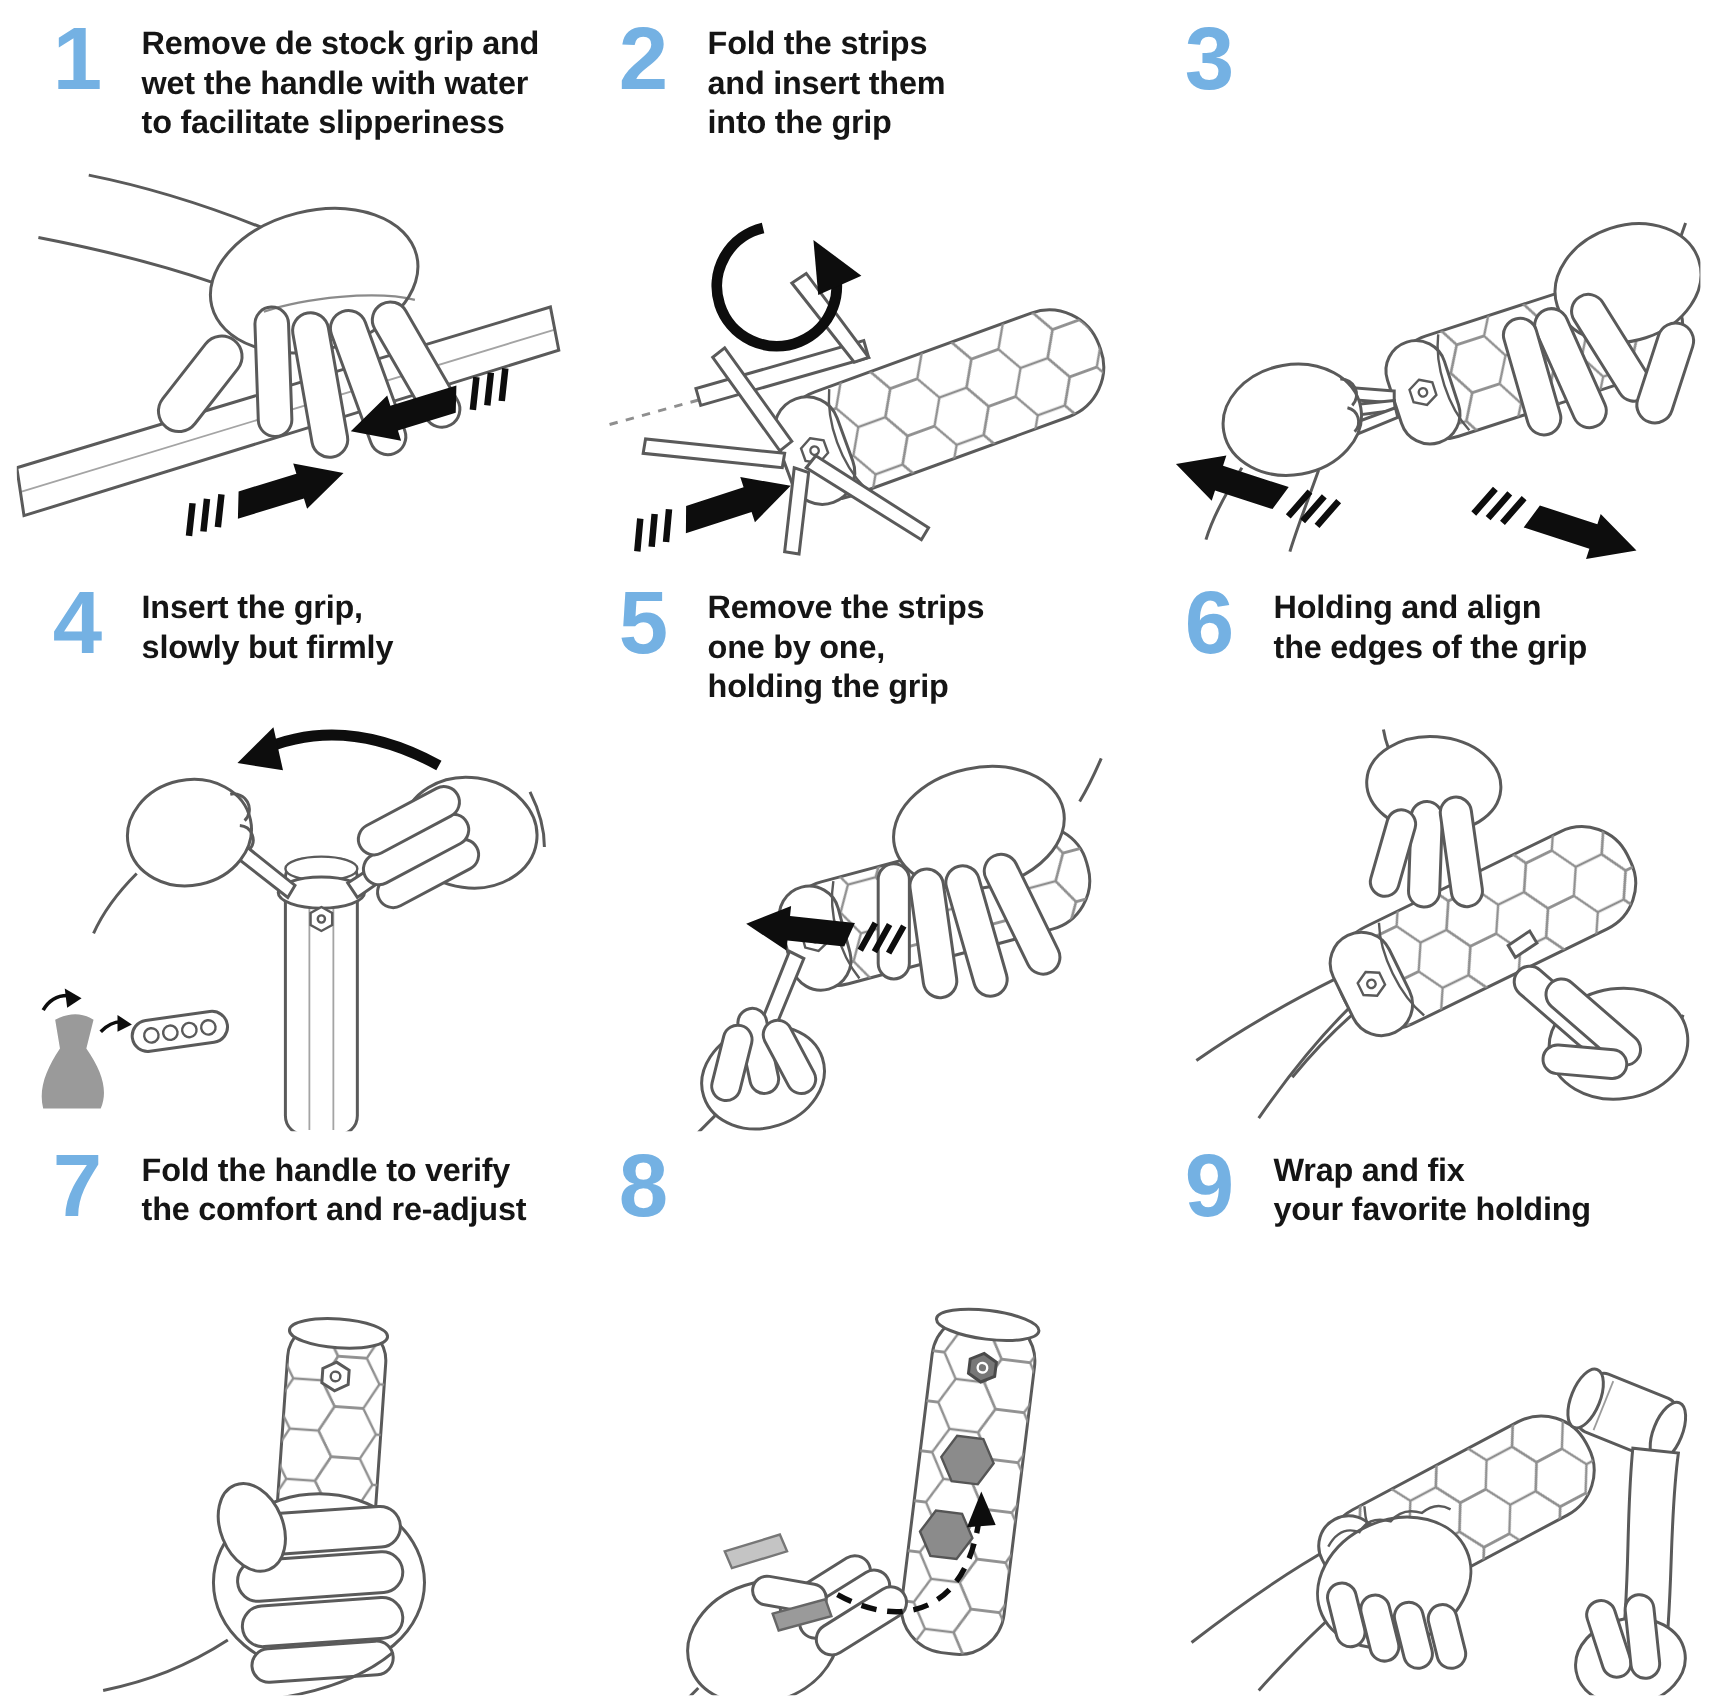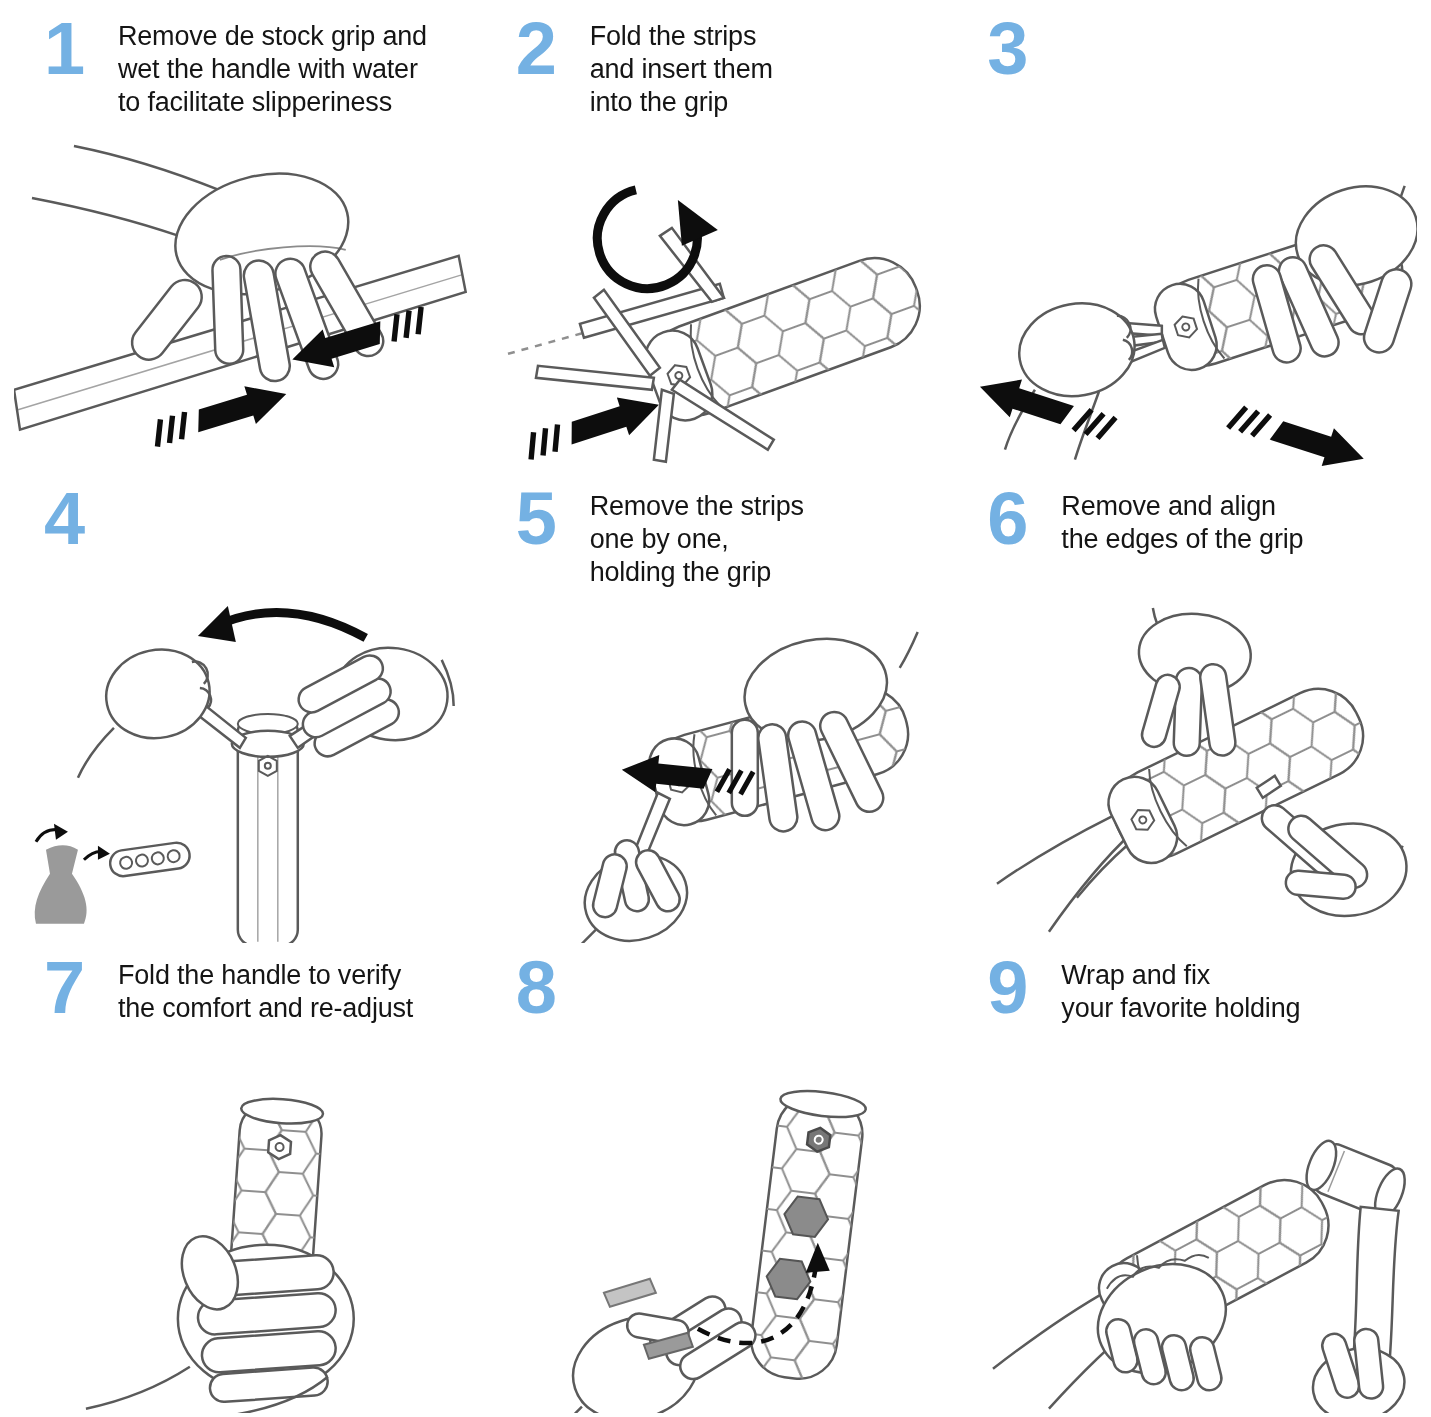--- a/index.html
+++ b/index.html
@@ -17,21 +17,21 @@
     grid-template-rows: repeat(3, 1fr);
   }
   .step { display: flex; flex-direction: column; padding: 6px 6px 0 6px; overflow: hidden; }
   .step-header { display: flex; align-items: flex-start; gap: 20px; padding: 4px 2px 0 30px; min-height: 112px; }
   .step-number {
     font-size: 74px; font-weight: 700; line-height: 0.95;
     color: var(--accent, #74b1e3); min-width: 54px; text-align: left;
   }
   .step-text {
     margin: 6px 0 0 0;
-    font-size: 27px; font-weight: 400; line-height: 1.22;
+    font-size: 27px; font-weight: 700; line-height: 1.22;
     color: var(--ink, #151515); white-space: pre-line; letter-spacing: -0.2px;
   }
   .step-art { flex: 1; display: flex; align-items: center; justify-content: center; min-height: 0; }
   .step-art svg { width: 100%; height: 100%; }
 </style>
 </head>
 <body>
 
 <div class="page">
   <div class="grid">
@@ -171,20 +171,22 @@
             <path d="M-52,-14 L-64,14 M-38,-14 L-50,14 M-24,-14 L-36,14" stroke="#0d0d0d" stroke-width="6" fill="none"></path>
             <path d="M-8,-12 L48,-12 L48,-22 L90,0 L48,22 L48,12 L-16,12 Z" fill="#0d0d0d"></path>
           </g>
         </svg>
       </div>
     </section>
 
     <section class="step">
       <header class="step-header">
         <div class="step-number">4</div>
+        <p class="step-text">Insert the grip,
+slowly but firmly</p>
       </header>
       <div class="step-art">
         <svg viewBox="0 0 460 340">
           <g>
             <rect x="224" y="118" width="60" height="230" rx="16" fill="#fff" stroke="#5a5a5a" stroke-width="2.5"></rect>
             <line x1="244" y1="126" x2="244" y2="344" stroke="#5a5a5a" stroke-width="1.5" opacity="0.55"></line>
             <line x1="264" y1="126" x2="264" y2="344" stroke="#5a5a5a" stroke-width="1.5" opacity="0.55"></line>
             <ellipse cx="254" cy="126" rx="30" ry="10" fill="#fff" stroke="#5a5a5a" stroke-width="2"></ellipse>
           </g>
           <g>
@@ -280,21 +282,21 @@
             <rect x="112" y="256" width="24" height="64" rx="12" transform="rotate(14 124 288)"></rect>
             <path d="M110,332 C104,338 98,344 92,350" fill="none"></path>
           </g>
         </svg>
       </div>
     </section>
 
     <section class="step">
       <header class="step-header">
         <div class="step-number">6</div>
-        <p class="step-text">Remove and align
+        <p class="step-text">Holding and align
 the edges of the grip</p>
       </header>
       <div class="step-art">
         <svg viewBox="0 0 460 340">
           <defs>
             <pattern id="hx6" width="72" height="42" patternUnits="userSpaceOnUse">
               <path d="M12,0 L36,0 L48,21 L36,42 L12,42 L0,21 Z" fill="none" stroke="#8f8f8f" stroke-width="2"></path>
               <path d="M48,21 L72,21 L84,42 L72,63 L48,63 L36,42 Z" fill="none" stroke="#8f8f8f" stroke-width="2"></path>
               <path d="M48,-21 L72,-21 L84,0 L72,21 L48,21 L36,0 Z" fill="none" stroke="#8f8f8f" stroke-width="2"></path>
             </pattern>

